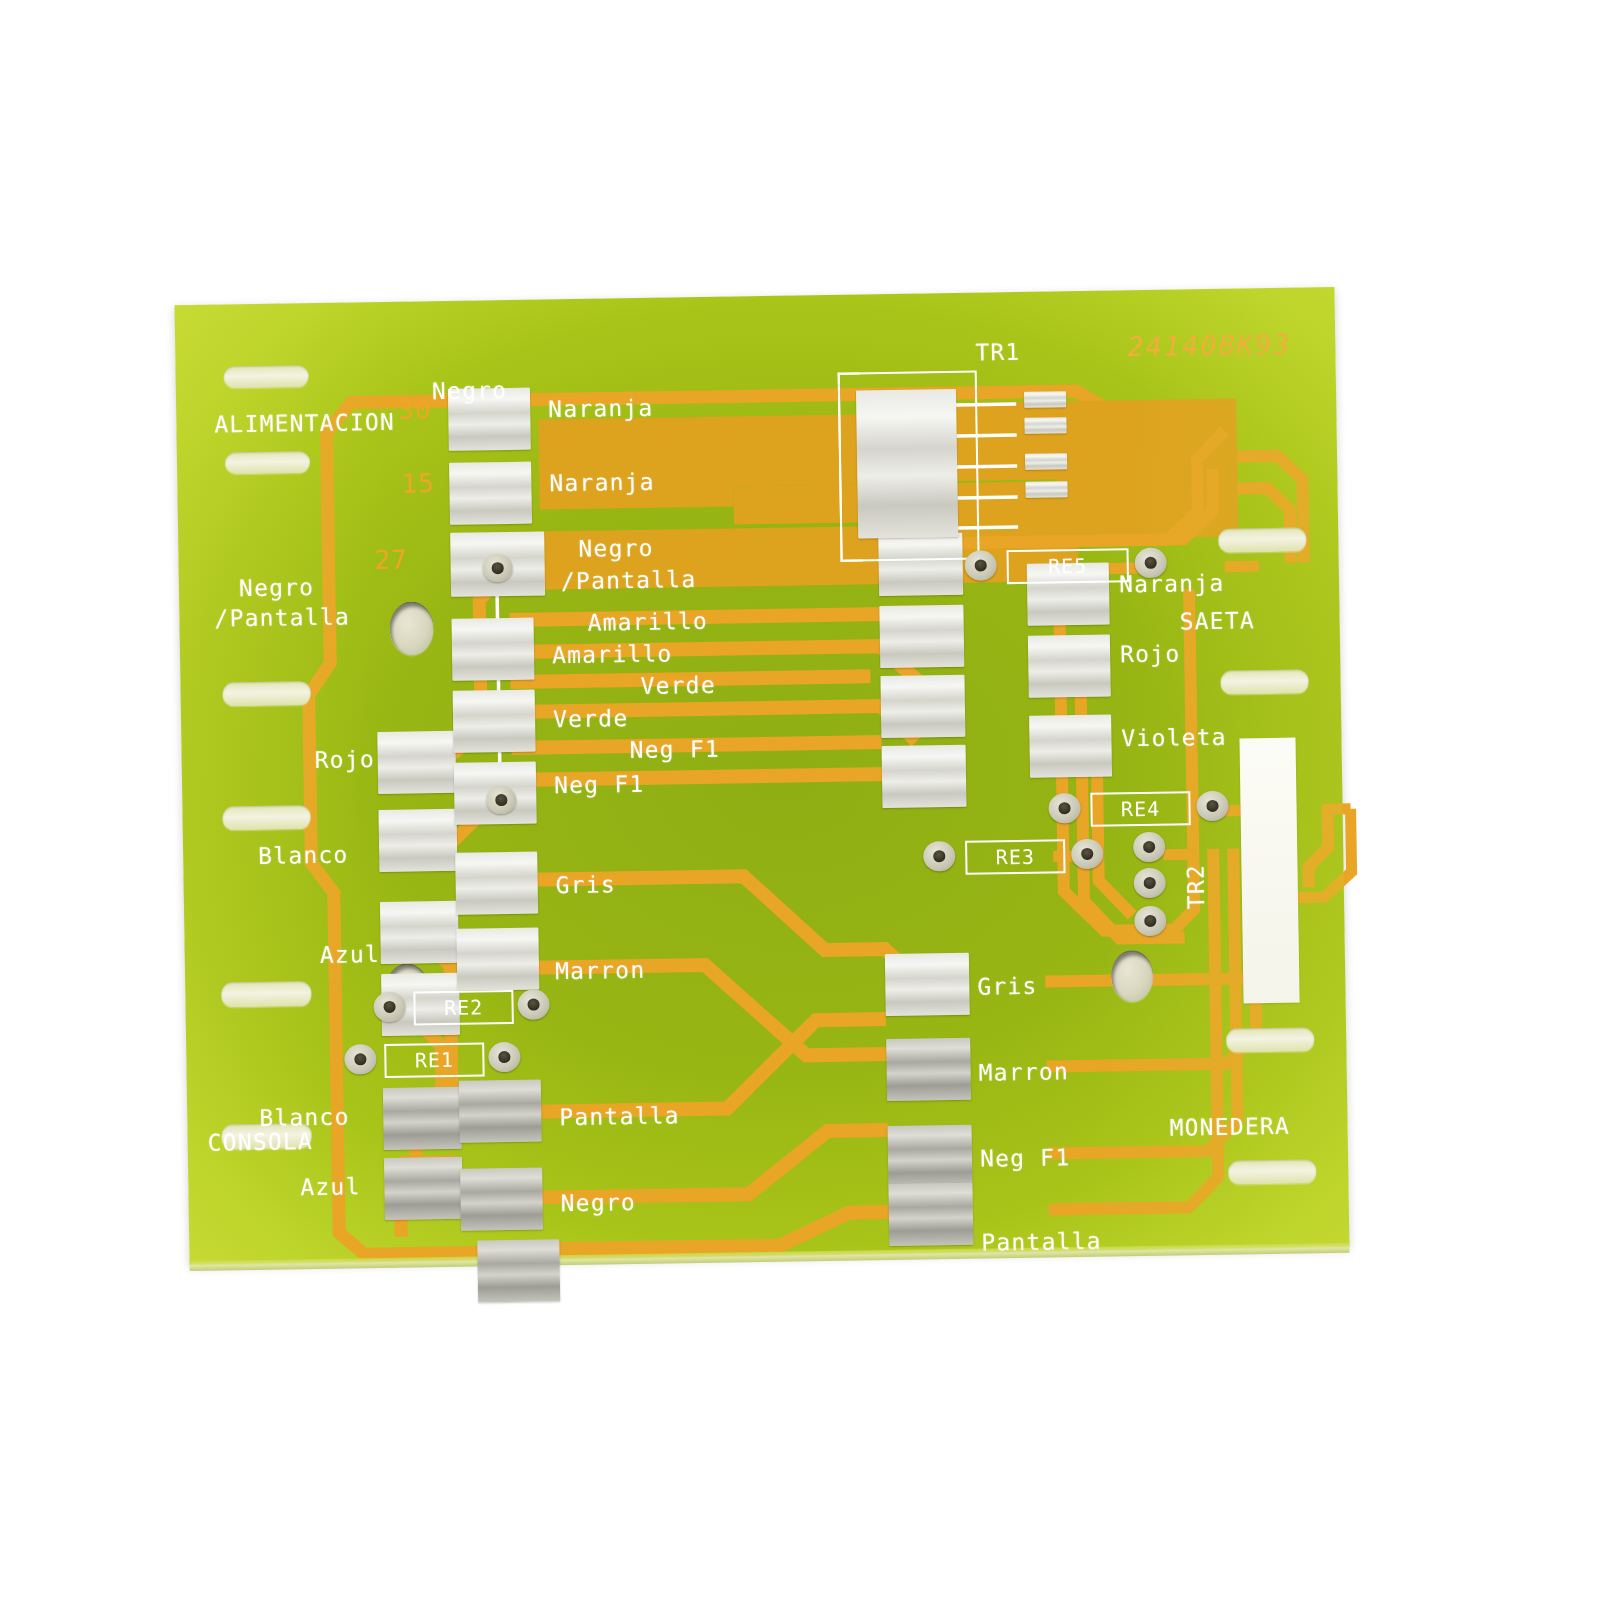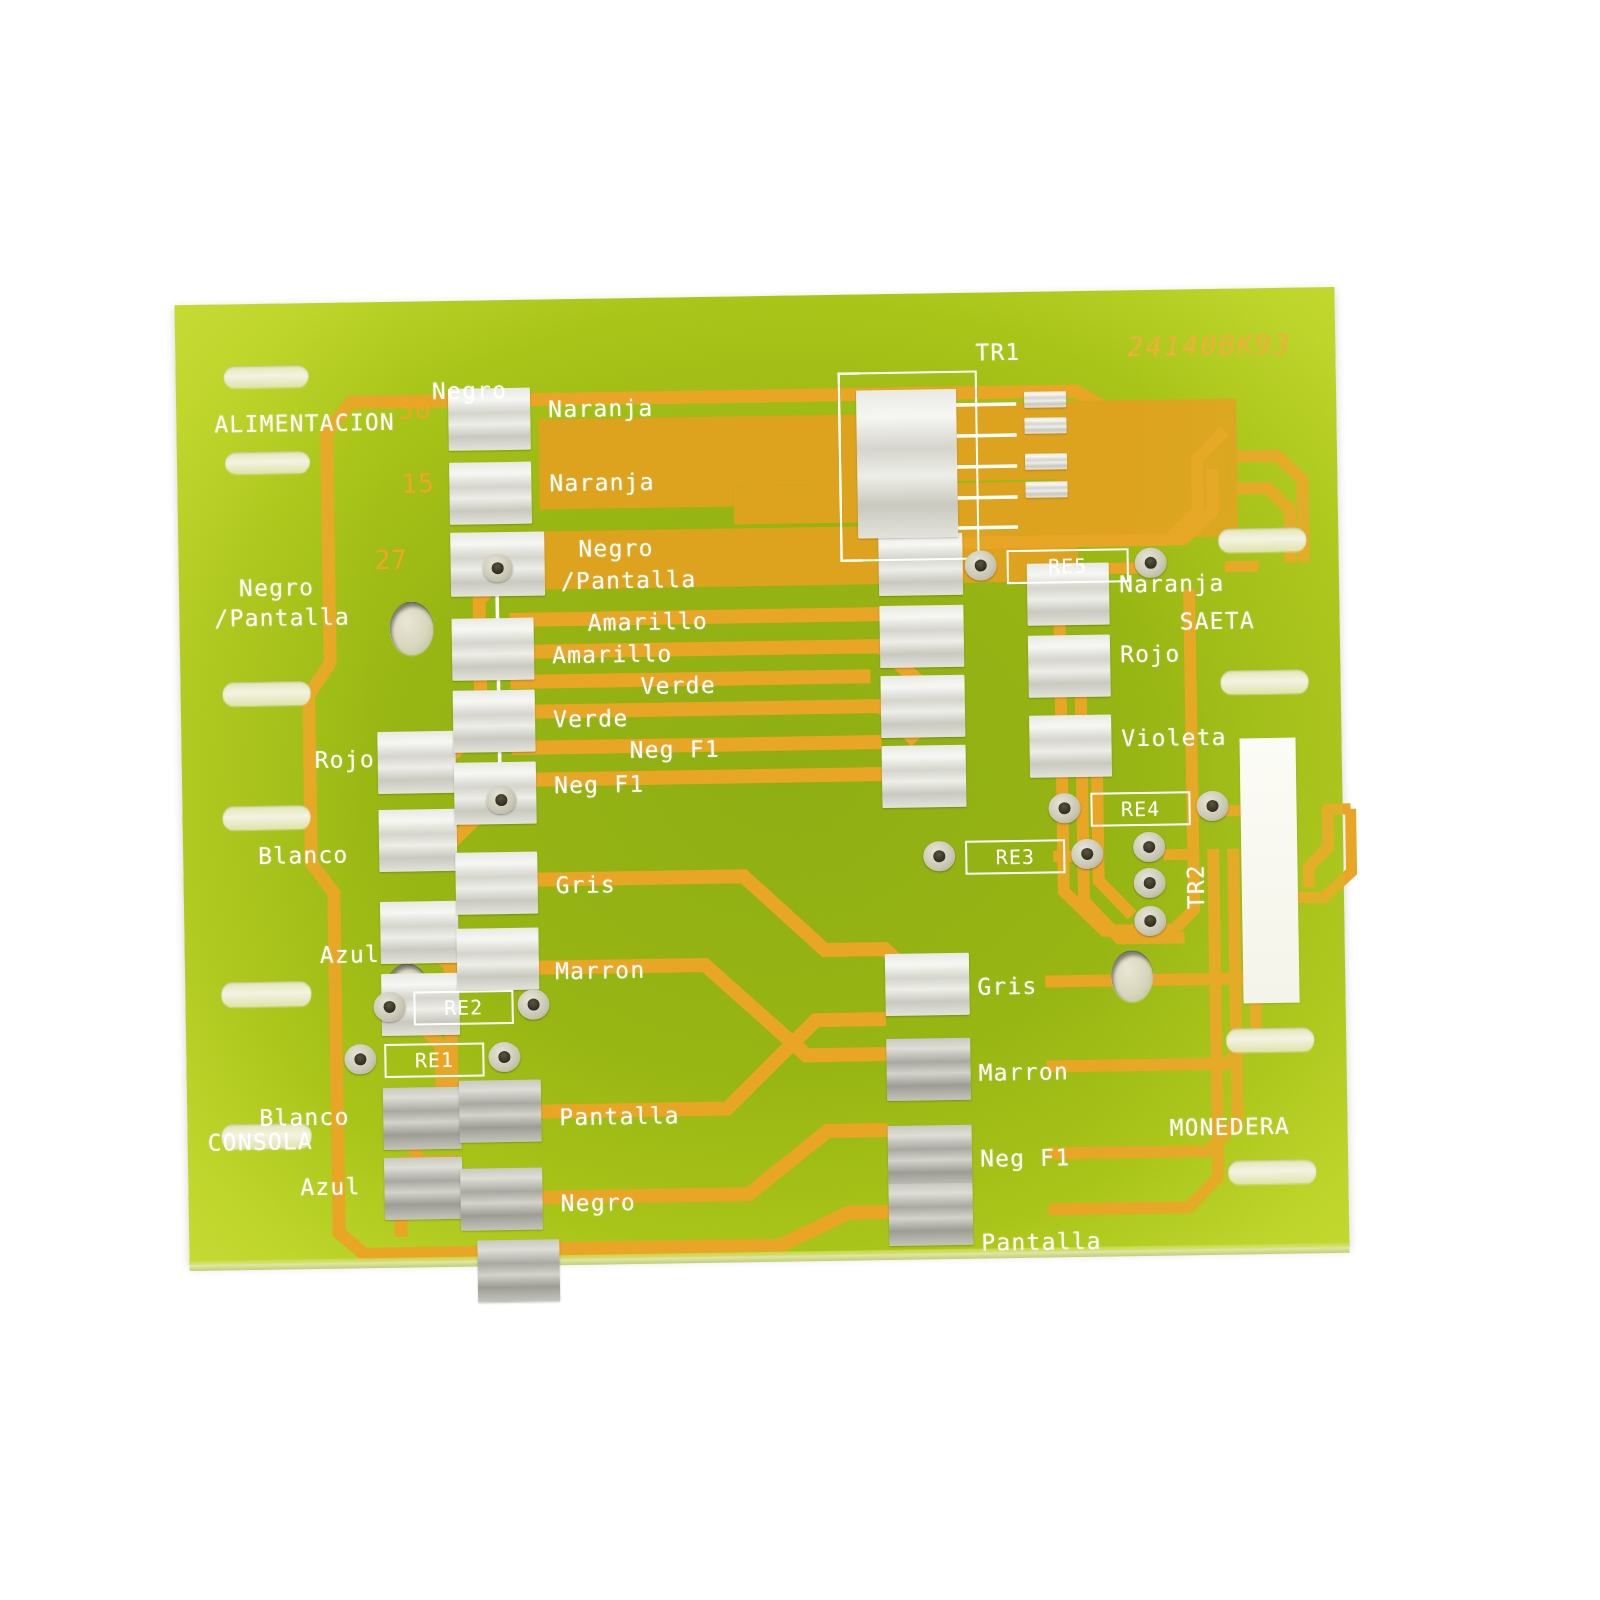--- a/index.html
+++ b/index.html
@@ -271,21 +271,21 @@
 
     <div class="txt" style="left:38px; top:108px;">ALIMENTACION</div>
     <div class="txt" style="left:20px; top:826px;">CONSOLA</div>
     <div class="txt" style="left:1000px; top:320px;">SAETA</div>
     <div class="txt" style="left:982px; top:826px;">MONEDERA</div>
 
     <div class="txt pn" style="left:952px; top:42px;">24140BK93</div>
     <div class="txt" style="left:800px; top:48px;">TR1</div>
     <div class="txt rot" style="left:1000px; top:620px;">TR2</div>
 
-    <div class="txt num" style="left:222px; top:94px;">50</div>
+    <div class="txt num" style="left:222px; top:94px;">30</div>
     <div class="txt num" style="left:224px; top:168px;text-align:center;">15</div>
     <div class="txt num" style="left:196px; top:244px;">27</div>
 
     <div class="txt" style="left:60px;  top:272px;">Negro</div>
     <div class="txt" style="left:35px;  top:302px;">/Pantalla</div>
     <div class="txt" style="left:133px; top:445px;">Rojo</div>
     <div class="txt" style="left:75px;  top:540px;">Blanco</div>
     <div class="txt" style="left:135px; top:640px;">Azul</div>
     <div class="txt" style="left:72px;  top:802px;">Blanco</div>
     <div class="txt" style="left:112px; top:872px;">Azul</div>

